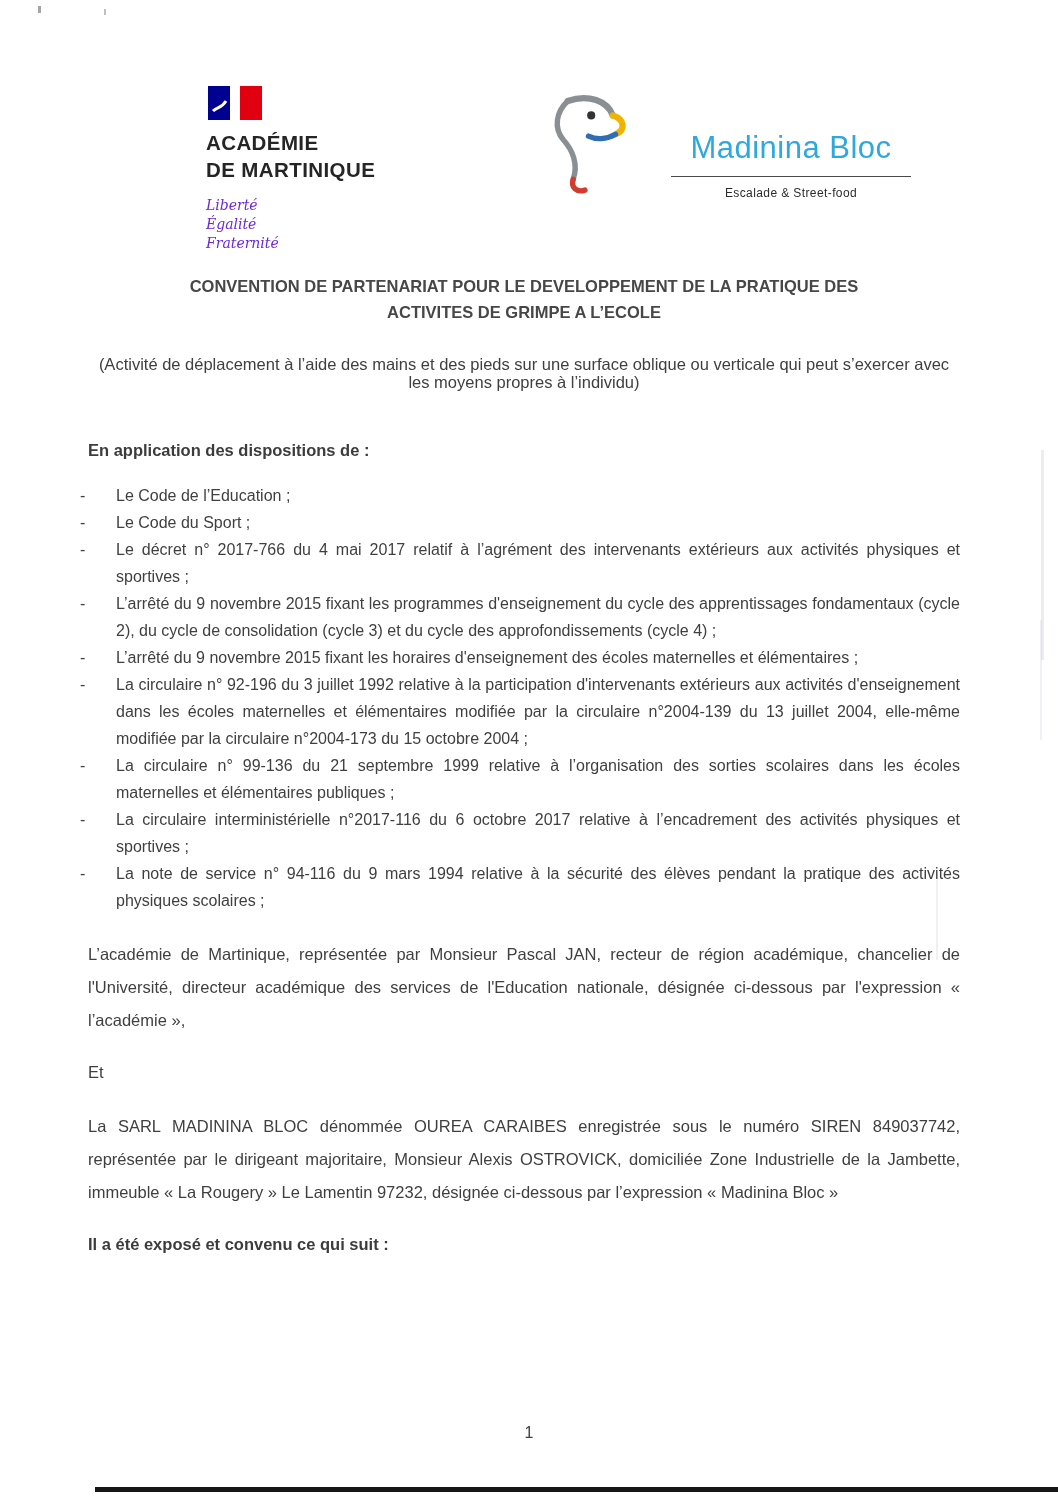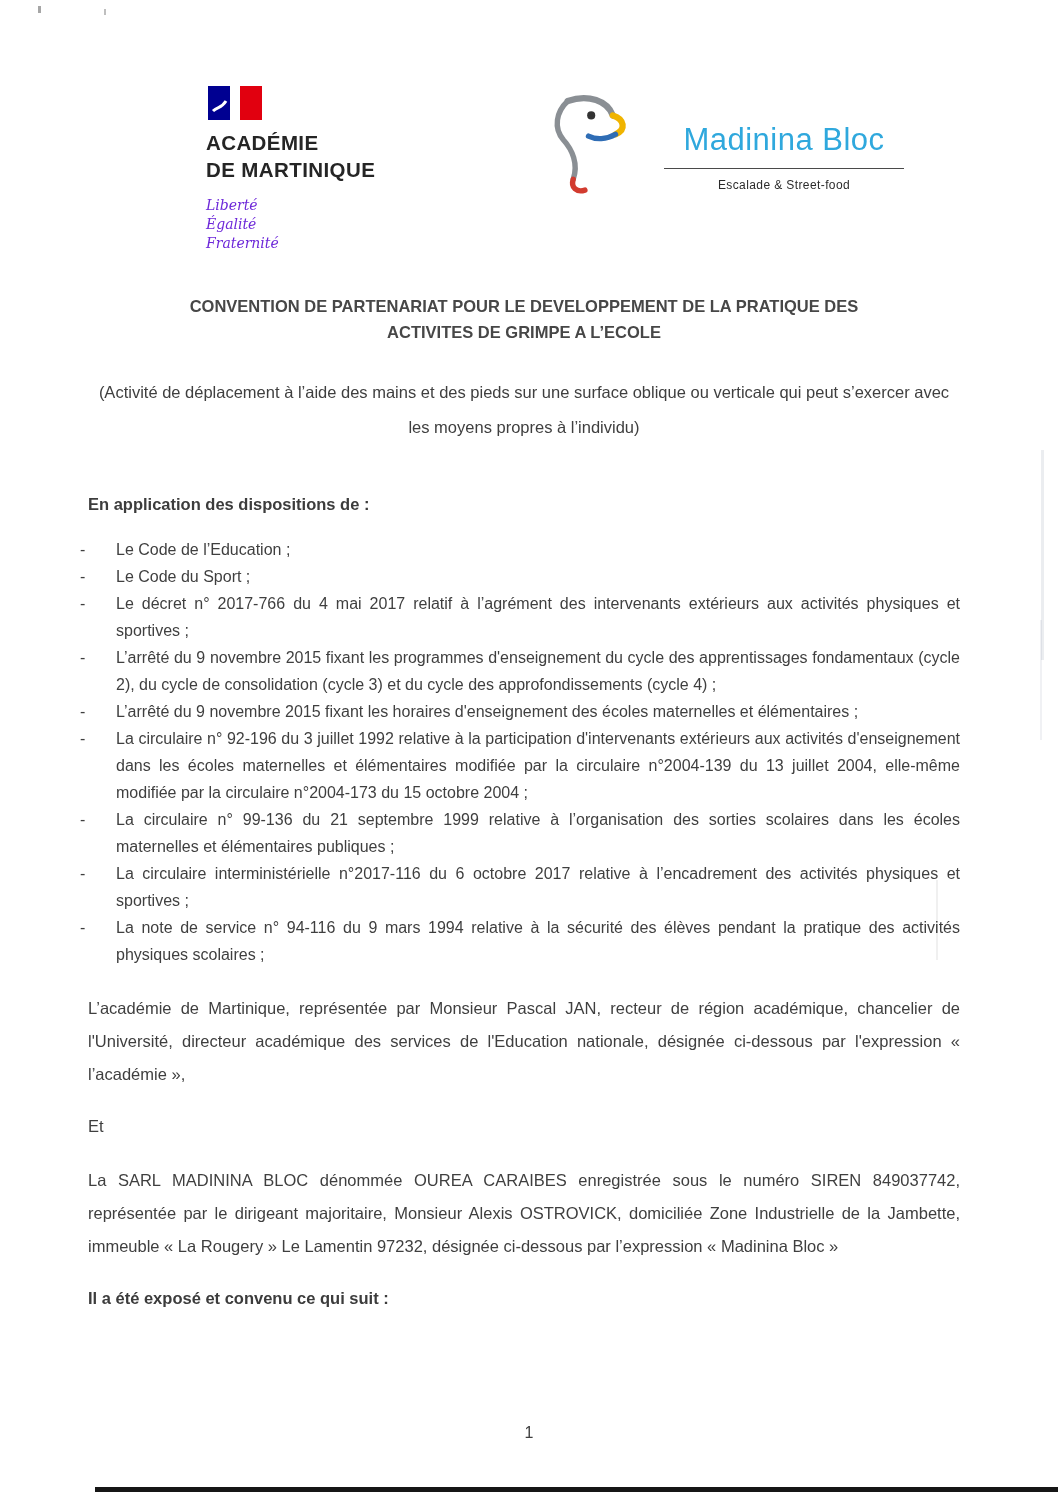--- a/index.html
+++ b/index.html
@@ -12,30 +12,30 @@
     font-family: "Liberation Sans", sans-serif;
     color: var(--ink, #3f3f3f);
     overflow: hidden;
   }
   
   .header { position: relative; height: 255px; }
   .gov-block { position: absolute; left: 206px; top: 86px; }
   .flag-logo { display: block; margin: 0 0 9px 2px; }
   .gov-name { font-weight: bold; font-size: 20.5px; line-height: 27px; color: #252525; letter-spacing: 0.4px; }
   .motto { margin-top: 13px; font-family: "DejaVu Serif", serif; font-style: italic; font-size: 14px; line-height: 19px; color: #6d28d9; }
-  .partner-block { position: absolute; left: 538px; top: 92px; display: flex; align-items: center; }
+  .partner-block { position: absolute; left: 538px; top: 92px; display: flex; align-items: flex-end; gap: 7px; }
   .bird-icon { display: block; }
   .partner-text { margin-left: 28px; margin-top: 22px; width: 252px; text-align: center; }
   .partner-name { font-size: 31px; line-height: 34px; color: var(--brand-blue, #2fa8dd); letter-spacing: 0.5px; white-space: nowrap; }
   .name-underline { height: 1px; background: #4a4a4a; margin: 11px 6px 9px 6px; }
   .partner-tagline { font-size: 12px; color: #2b2b2b; letter-spacing: 0.4px; }
   
   .content { padding: 0 98px 0 88px; }
-  .doc-title { margin-top: 38px; text-align: center; font-weight: bold; font-size: 16.5px; line-height: 26px; color: #474747; }
-  .doc-subtitle { margin-top: 30px; text-align: center; font-size: 16.5px; line-height: 35px; }
+  .doc-title { margin-top: 18px; text-align: center; font-weight: bold; font-size: 16.5px; line-height: 26px; color: #474747; }
+  .doc-subtitle { margin-top: 30px; text-align: center; font-size: 16.5px; line-height: 18px; }
   .section-heading { font-weight: bold; font-size: 16.5px; color: #3c3c3c; }
   .h-dispositions { margin-top: 50px; }
   .list { margin-top: 22px; margin-left: -8px; }
   .list-item { display: flex; font-size: 16px; line-height: 27px; }
   .dash { width: 36px; flex-shrink: 0; }
   .item-text { flex: 1; text-align: justify; }
   .h-soussignes { margin-top: 58px; }
   .paragraph { margin-top: 24px; font-size: 16.5px; line-height: 33px; text-align: justify; }
   .et-label { margin-top: 22px; font-size: 16.5px; line-height: 27px; }
   .paragraph-2 { }

